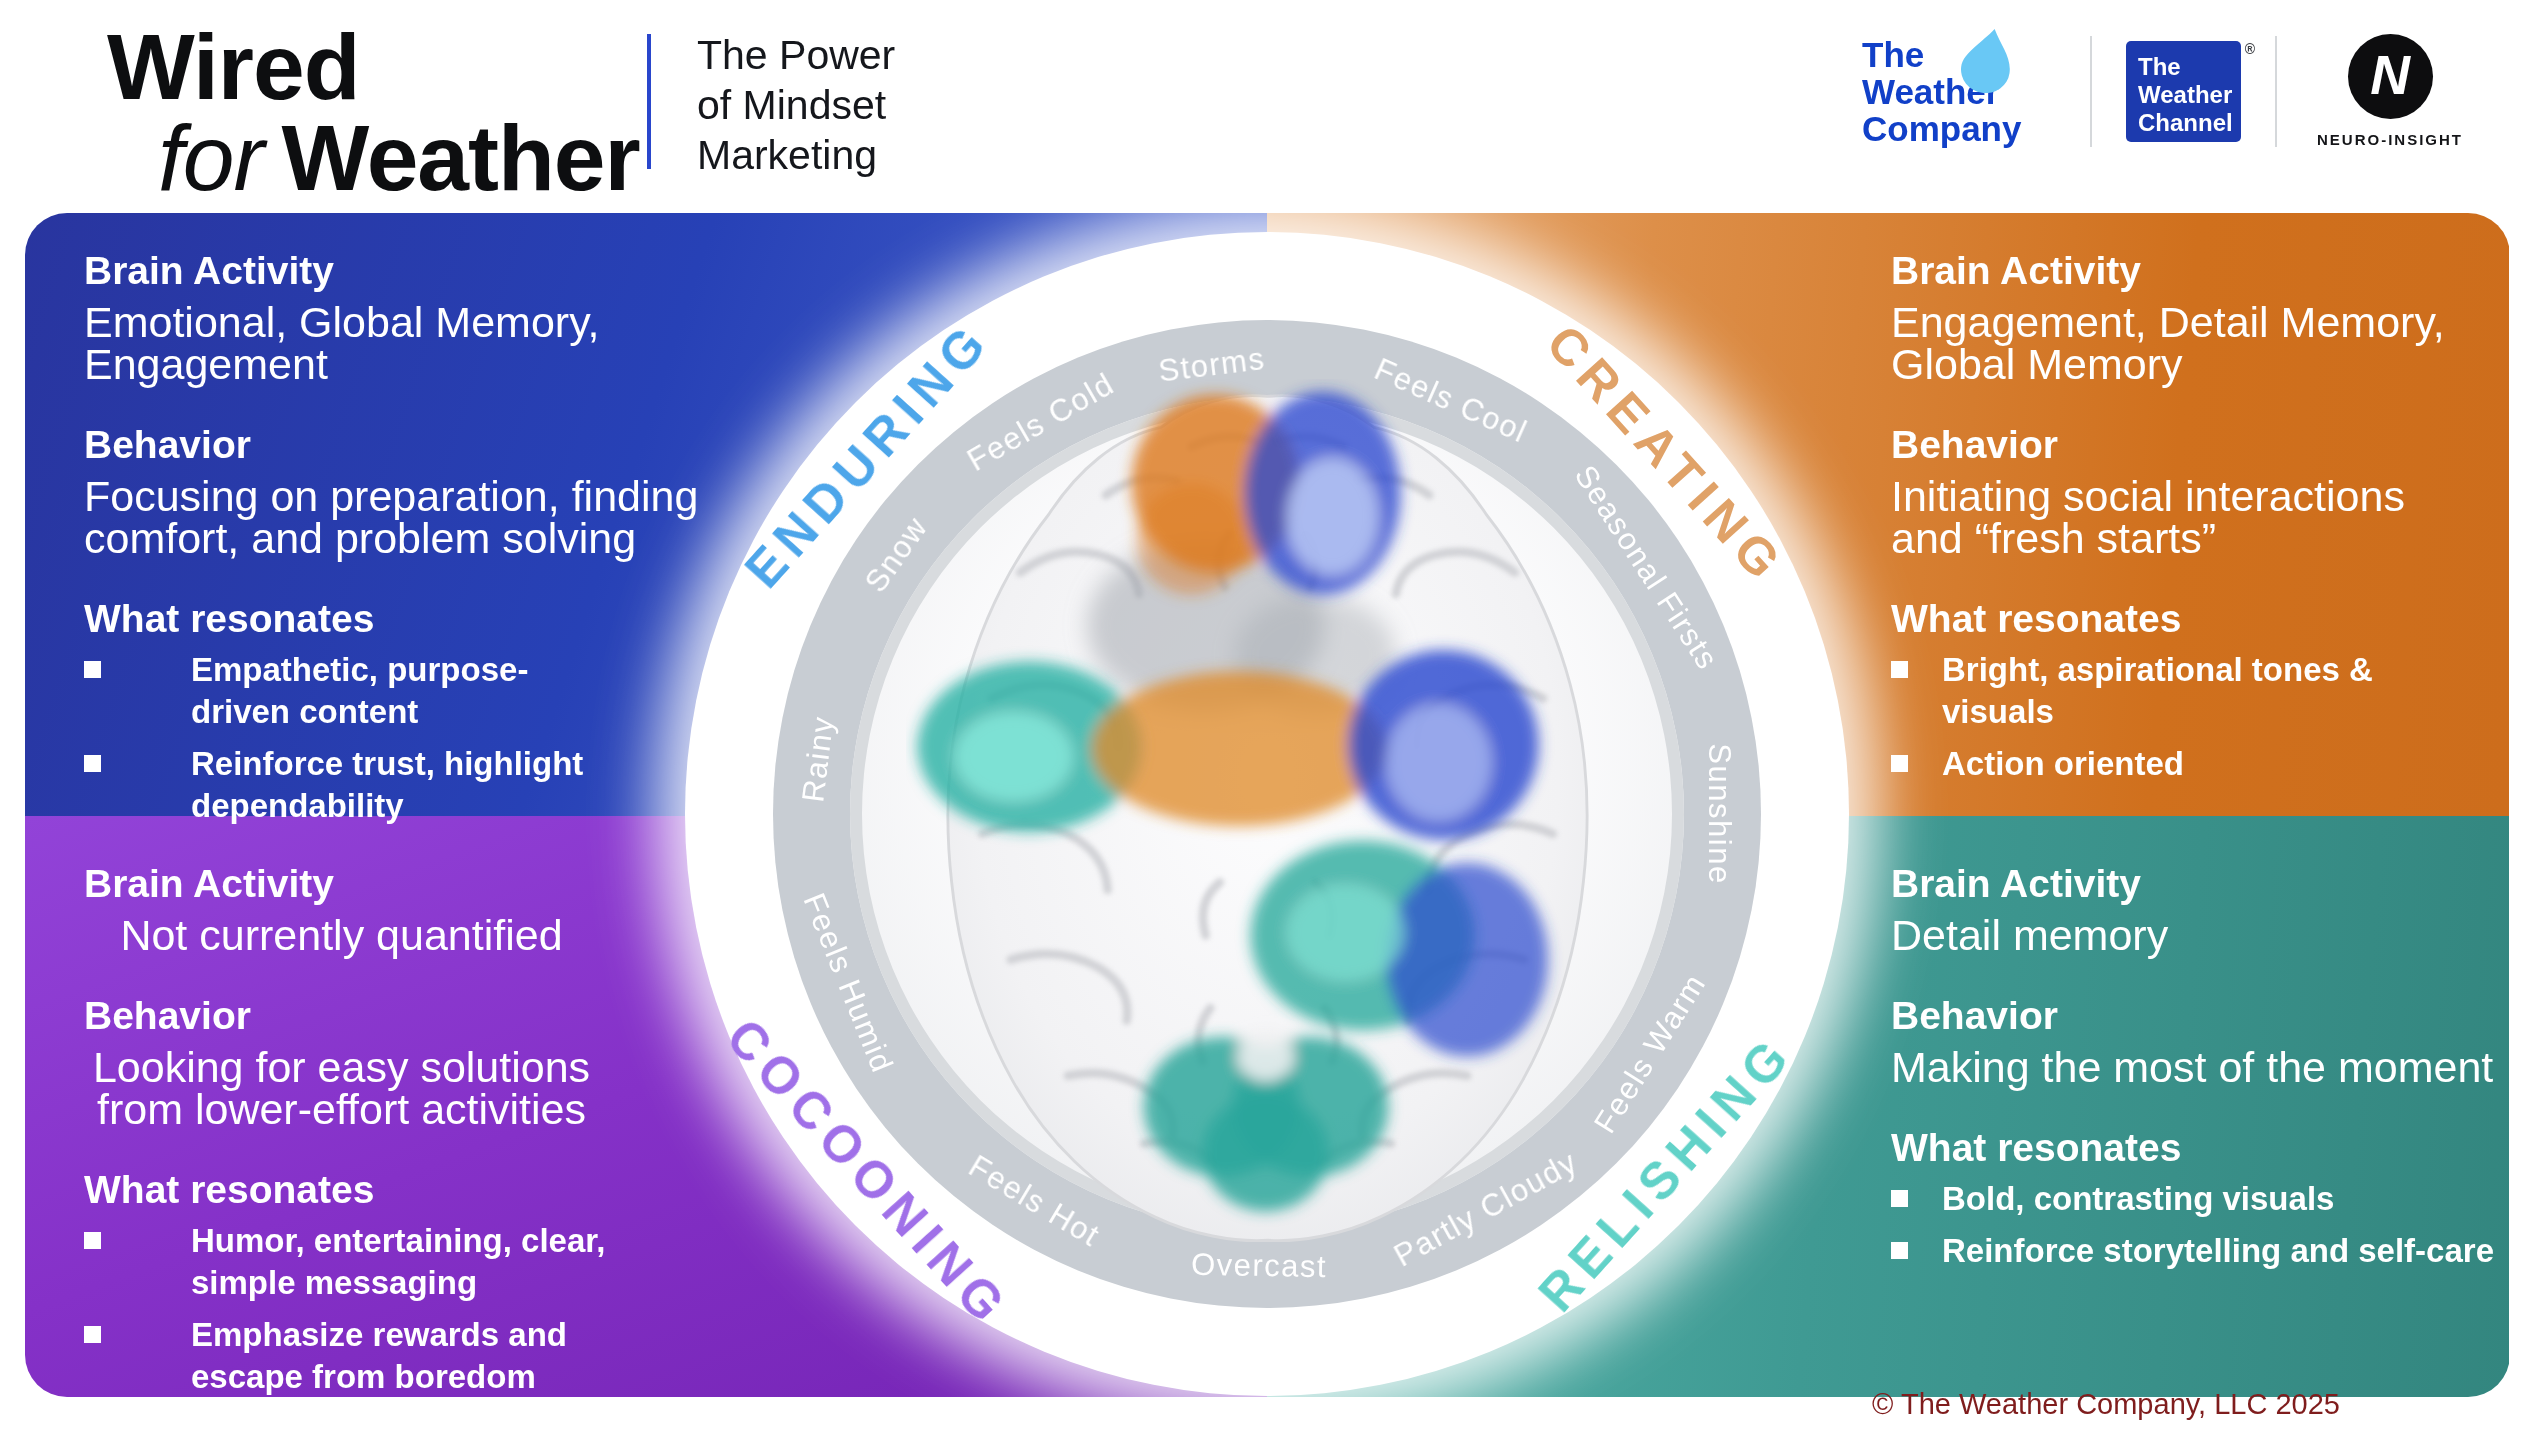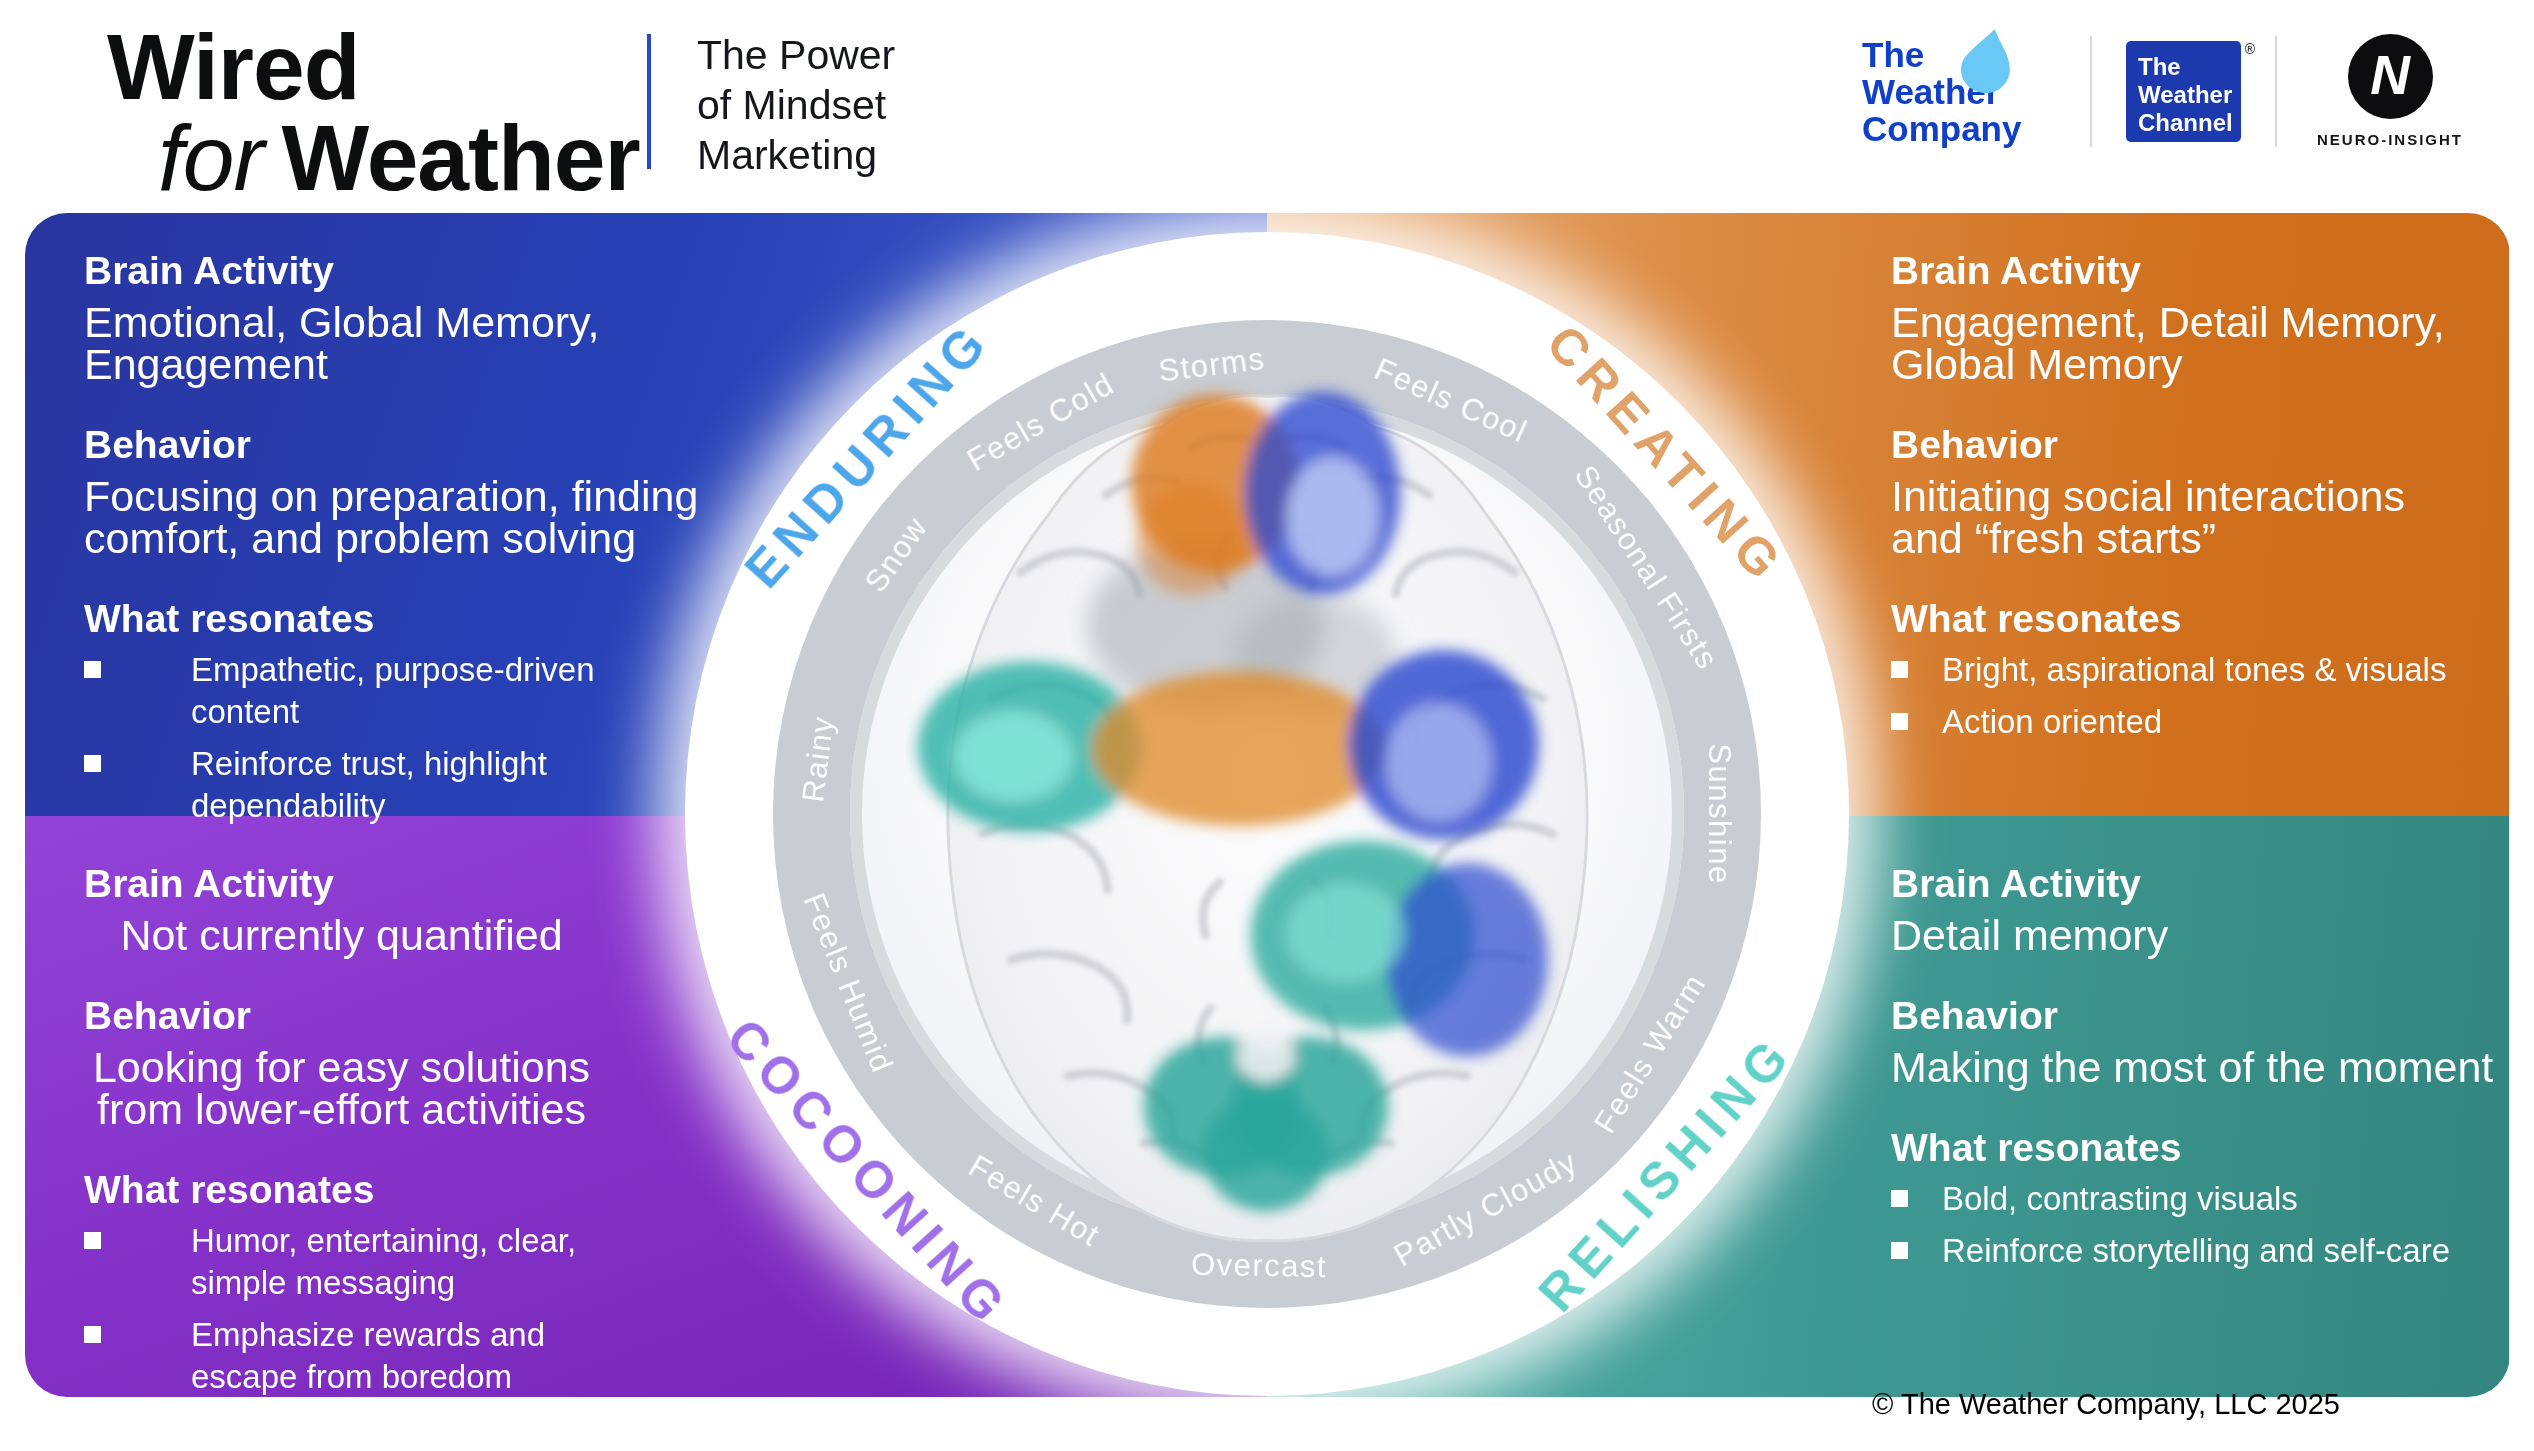--- a/index.html
+++ b/index.html
@@ -38,35 +38,35 @@
   .q-block.cocooning-txt{left:59px;top:649px;width:634px;}
   .q-block.relishing-txt{left:1866px;top:649px;width:614px;}
   .q-heading{font-size:39px;font-weight:700;margin:0 0 8px 0;}
   .q-text{font-size:43px;line-height:42px;font-weight:400;margin:0 0 38px 0;}
   .q-text.narrow{max-width:475px;}
   .enduring-txt .q-text{max-width:634px;}
   .creating-txt .q-text{max-width:554px;}
   .cocooning-txt .q-text{max-width:515px;text-align:center;}
   .relishing-txt .q-text{max-width:614px;}
   ul.q-bullets{list-style:none;margin:6px 0 0 0;padding:0;}
-  ul.q-bullets li{position:relative;font-size:33px;line-height:42px;margin-bottom:10px;}
+  ul.q-bullets li{position:relative;font-size:33px;line-height:42px;margin-bottom:10px;font-weight:bold;}
   .flush ul.q-bullets li{padding-left:51px;max-width:634px;}
   .flush ul.q-bullets li::before{content:"";position:absolute;left:0;top:12px;width:17px;height:17px;background:#ffffff;}
   
   .center-circle{position:absolute;left:660px;top:19px;width:1164px;height:1164px;border-radius:50%;
     background:#ffffff;box-shadow:0 0 63px 30px rgba(255,255,255,0.82);z-index:3;}
   .gray-ring{position:absolute;left:50%;top:50%;width:988px;height:988px;margin:-494px 0 0 -494px;border-radius:50%;background:#c8cdd3;}
   .ring-inner{position:absolute;left:50%;top:50%;width:834px;height:834px;margin:-417px 0 0 -417px;border-radius:50%;
     background:radial-gradient(circle at 50% 42%,#fbfbfc 45%,#f0f1f3 76%,#e2e4e7 97%);
     box-shadow:inset 0 0 0 12px #d8dbde;}
   .brain-svg{position:absolute;left:221px;top:147px;width:723px;height:871px;}
   .ring-label{position:absolute;left:50%;top:50%;font-size:31px;font-weight:500;color:#ffffff;letter-spacing:1.5px;white-space:nowrap;}
   .mindset-label{position:absolute;left:50%;top:50%;font-size:51px;font-weight:700;letter-spacing:8px;white-space:nowrap;}
   
-  .footer-copy{position:absolute;right:194px;top:1388px;font-size:29px;color:#000000;}
+  .footer-copy{position:absolute;right:194px;top:1388px;font-size:29px;color:#7f1d1d;}
 </style>
 </head>
 <body>
 
 <div class="brand">
   <span>Wired</span>
   <span class="line2"><span class="for">for</span><span>Weather</span></span>
 </div>
 <div class="hdr-divider"></div>
 <div class="subtitle">

